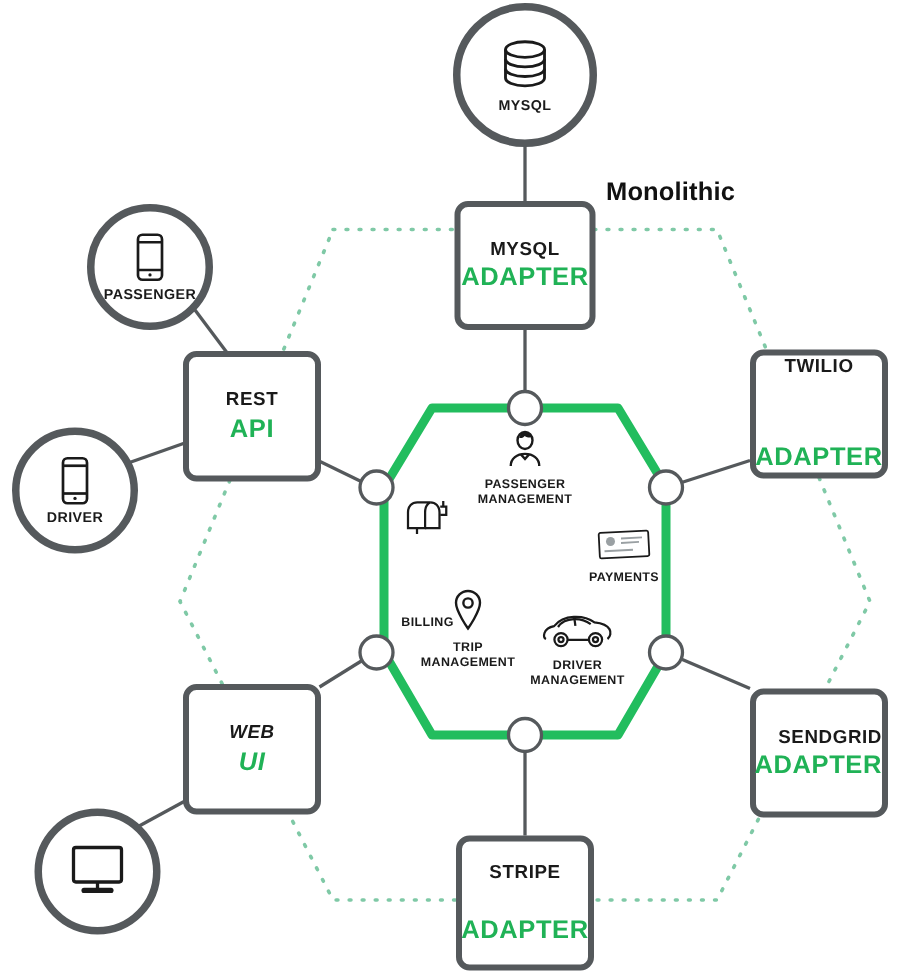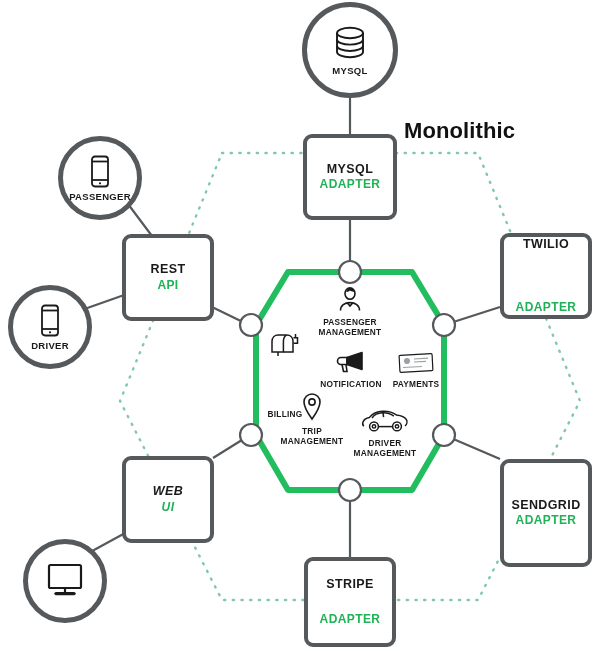--- a/index.html
+++ b/index.html
@@ -21,21 +21,21 @@
     flex-direction:column;
     align-items:center;
     justify-content:center;
     box-sizing:border-box;
   }
   .node-box .l1{
     font-size:12.5px;font-weight:bold;color:#1a1a1a;
     letter-spacing:.4px;line-height:1.25;text-align:center;
   }
   .node-box .l2{
-    font-size:12px;font-weight:bold;color:#20b256;
+    font-size:17px;font-weight:bold;color:#20b256;
     letter-spacing:.4px;line-height:1.25;text-align:center;
   }
 
   
   .node-circle{
     position:absolute;
     border:5px solid #55595c;
     border-radius:50%;
     background:#fff;
     z-index:5;
@@ -47,21 +47,21 @@
   }
   .node-circle .clabel{
     font-size:9.5px;font-weight:bold;color:#1a1a1a;
     letter-spacing:.3px;margin-top:2px;text-align:center;
   }
   .node-circle .cicon{display:flex;align-items:center;justify-content:center;}
 
   
   #title{
     position:absolute;z-index:6;
-    font-size:22px;font-weight:bold;color:#111;
+    font-size:17px;font-weight:bold;color:#111;
     line-height:1.25;letter-spacing:.1px;
   }
 
   
   .svc{
     position:absolute;z-index:6;
     display:flex;flex-direction:column;align-items:center;
     width:96px;text-align:center;
   }
   .svc .sicon{height:30px;display:flex;align-items:flex-end;justify-content:center;}
@@ -171,21 +171,21 @@
   <div class="node-box" style="left:303px;top:134px;width:94px;height:86px;">
     <div class="l1">MYSQL</div>
     <div class="l2">ADAPTER</div>
   </div>
 
   <div class="node-box" style="left:500px;top:233px;width:92px;height:86px;justify-content:space-between;">
     <div class="l1">TWILIO</div>
     <div class="l2">ADAPTER</div>
   </div>
 
-  <div class="node-box" style="left:500px;top:459px;width:92px;height:108px;">
+  <div class="node-box" style="left:500px;top:459px;width:92px;height:86px;align-items:flex-end;">
     <div class="l1">SENDGRID</div>
     <div class="l2">ADAPTER</div>
   </div>
 
   <div class="node-box" style="left:304px;top:557px;width:92px;height:90px;gap:20px;">
     <div class="l1">STRIPE</div>
     <div class="l2">ADAPTER</div>
   </div>
 
   <div class="node-box" style="left:122px;top:456px;width:92px;height:87px;font-style:italic;">
@@ -217,30 +217,20 @@
         <path d="M2 10.5 c0-4 2.6-6.6 6.2-6.6 h8.6 c-2.6 1.4-3.4 3.8-3.4 6.6 V21 H2 z"></path>
         <path d="M16.8 3.9 c3.6 0 6.2 2.6 6.2 6.6 V21 h-9.6"></path>
         <line x1="8" y1="21" x2="8" y2="25"></line>
         <path d="M23.5 6.8 h4 v5.5 h-4"></path>
         <line x1="25.5" y1="6.8" x2="25.5" y2="3"></line>
       </svg>
     </div>
     <div class="slabel">BILLING</div>
   </div>
 
-  <div class="svc" style="left:303px;top:345px;">
-    <div class="sicon">
-      <svg width="32" height="24" viewBox="0 0 32 24" fill="none" stroke="#1a1a1a" stroke-width="1.6">
-        <path d="M12 6.5 L27 1.5 v17 L12 13.5 z" fill="#1a1a1a" stroke="#1a1a1a" stroke-linejoin="round"></path>
-        <path d="M12 6.5 H6 c-2 0-3.5 1.6-3.5 3.5 s1.5 3.5 3.5 3.5 h6 z"></path>
-        <path d="M7 13.5 l1.5 7 h3.5 l-1-7"></path>
-      </svg>
-    </div>
-    <div class="slabel">NOTIFICATION</div>
-  </div>
 
   <div class="svc" style="left:368px;top:345px;">
     <div class="sicon">
       <svg width="36" height="24" viewBox="0 0 36 24" fill="none" stroke="#1a1a1a" stroke-width="1.2">
         <rect x="1.5" y="3.5" width="33" height="17" rx="1.2" transform="rotate(-3 18 12)"></rect>
         <circle cx="9" cy="10" r="3" fill="#9aa0a3" stroke="none"></circle>
         <line x1="16" y1="8" x2="30" y2="7.2" stroke="#9aa0a3"></line>
         <line x1="16" y1="11" x2="28" y2="10.3" stroke="#9aa0a3"></line>
         <line x1="5" y1="16.5" x2="24" y2="15.5" stroke="#9aa0a3"></line>
       </svg>

